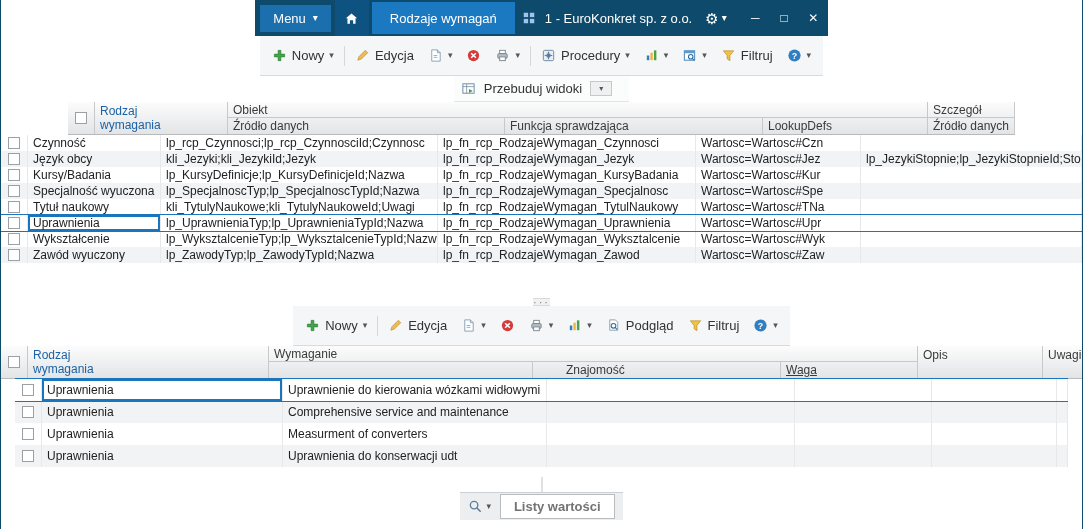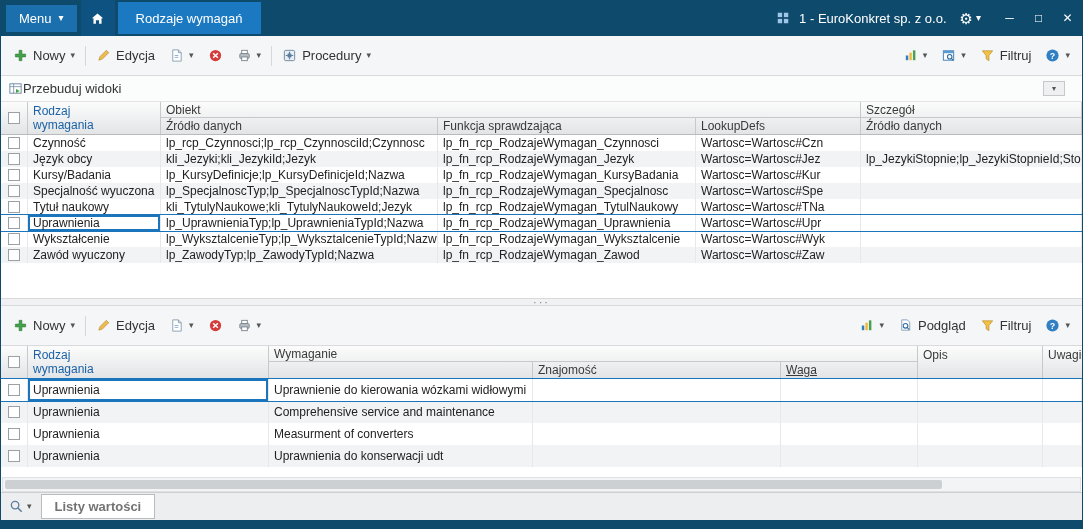--- a/index.html
+++ b/index.html
@@ -1,60 +1,60 @@
 <!DOCTYPE html>
 <html><head>
 <meta charset="utf-8">
 <style>
   * { box-sizing: border-box; margin: 0; padding: 0; }
   html,body { background:#9aa0a6; }
   .window{
     width:1083px;height:529px;display:flex;flex-direction:column;overflow:hidden;
     background:#fff;font-family:"Liberation Sans","DejaVu Sans",sans-serif;font-size:13px;
-    border-left:1px solid #0e4a6c;border-right:1px solid #0e4a6c;
+    border-left:1px solid #0e4a6c;border-right:1px solid #0e4a6c;align-items:center;
   }
   
   .titlebar{flex:0 0 36px;background:#0e4a6c;display:flex;align-items:center;color:#fff;}
   .menu-btn{margin-left:5px;background:#1c6fad;height:27px;padding:0 13px;display:flex;align-items:center;gap:7px;font-size:13px;cursor:default;}
   .home-btn{width:34px;height:36px;margin-left:4px;background:#0d5280;display:flex;align-items:center;justify-content:center;}
   .title-tab{height:32px;background:#1b79c2;padding:0 18px;display:flex;align-items:center;margin-left:3px;}
   .tb-flex{flex:1;}
   .apps-btn{width:28px;height:36px;display:flex;align-items:center;justify-content:center;}
   .company{margin:0 9px 0 2px;font-size:13px;white-space:nowrap;}
   .gear-btn{display:flex;align-items:center;gap:3px;margin:0 14px 0 4px;}
   .gear-glyph{font-size:15px;line-height:1;}
   .winctl{width:29px;height:36px;display:flex;align-items:center;justify-content:center;font-size:12px;}
   .chev{font-size:9px;color:#555;line-height:1;}
   .chev.white{color:#fff;font-size:10px;}
   
   .toolbar{flex:0 0 34px;background:#f5f6f7;border-bottom:1px solid #d8dadb;display:flex;align-items:center;padding:8px 5px;}
   .tb-btn{display:flex;align-items:center;gap:5px;padding:4px 7px;color:#333;white-space:nowrap;border-radius:2px;}
   .tb-sep{width:1px;height:20px;background:#d5d7d9;margin:0 3px;}
   .tb-spacer{flex:1;}
   
-  .views-row{flex:0 0 26px;background:#fbfcfc;border-bottom:1px solid #e2e4e5;display:flex;align-items:center;gap:0;padding:0 7px;color:#333;}
+  .views-row{flex:0 0 26px;background:#fbfcfc;border-bottom:1px solid #e2e4e5;display:flex;align-items:center;gap:8px;padding:0 7px;color:#333;}
   .mini-drop{margin-left:auto;margin-right:10px;border:1px solid #c6c8ca;background:#eef0f1;padding:0 8px;height:15px;display:flex;align-items:center;}
   .mini-drop .chev{font-size:8px;}
   
   .ghead{background:linear-gradient(#fcfcfc,#e2e4e6);border-bottom:1px solid #b8babc;display:grid;grid-template-rows:16px 16px;font-size:12px;color:#3a3a3a;flex:0 0 33px;}
   .gt-cols{grid-template-columns:27px 133px 277px 258px 165px 1fr;}
   .gb-cols{grid-template-columns:27px 241px 264px 248px 137px 125px 1fr;}
   .hc{border-right:1px solid #c6c8ca;display:flex;align-items:center;padding:0 5px;overflow:hidden;white-space:nowrap;}
   .hband{border-bottom:1px solid #c6c8ca;}
   .h-chk{grid-row:1/3;grid-column:1;justify-content:center;}
   .h-rodzaj{grid-row:1/3;grid-column:2;flex-direction:column;align-items:flex-start;justify-content:center;color:#1b62a6;line-height:14px;}
   .gt-b-obiekt{grid-row:1;grid-column:3/6;}
   .gt-b-szczegol{grid-row:1;grid-column:6;}
   .gt-s1{grid-row:2;grid-column:3;}
   .gt-s2{grid-row:2;grid-column:4;}
   .gt-s3{grid-row:2;grid-column:5;}
   .gt-s4{grid-row:2;grid-column:6;}
   .gb-b-wym{grid-row:1;grid-column:3/6;}
   .gb-s-blank{grid-row:2;grid-column:3;}
-  .gb-s-znaj{grid-row:2;grid-column:4;}
+  .gb-s-znaj{grid-row:2;grid-column:4;margin-left:28px;}
   .gb-s-waga{grid-row:2;grid-column:5;text-decoration:underline;}
   .gb-opis{grid-row:1/3;grid-column:6;align-items:flex-start;padding-top:2px;}
   .gb-uwagi{grid-row:1/3;grid-column:7;align-items:flex-start;padding-top:2px;justify-content:space-between;border-right:none;}
   .collapse-arrow{color:#1b75bc;font-weight:bold;font-size:13px;line-height:12px;padding-right:2px;}
   .gbody{flex:0 0 auto;background:#fff;}
   .grow{display:grid;height:16px;align-items:stretch;font-size:12px;color:#222;background:#fff;}
   .grow.gb{height:22px;}
   .cell{padding:0 5px;border-right:1px solid #e6e8e9;overflow:hidden;white-space:nowrap;display:flex;align-items:center;}
   .chkc{justify-content:center;padding:0;}
   .alt{background:#f1f3f5;}
@@ -259,21 +259,21 @@
       <div class="cell">lp_SpecjalnoscTyp;lp_SpecjalnoscTypId;Nazwa</div>
       <div class="cell">lp_fn_rcp_RodzajeWymagan_Specjalnosc</div>
       <div class="cell">Wartosc=Wartosc#Spe</div>
       <div class="cell"></div>
     </div>
     <div class="grow gt-cols">
       <div class="cell chkc">
           <span class="cbx"></span>
         </div>
       <div class="cell fcell">Tytuł naukowy</div>
-      <div class="cell">kli_TytulyNaukowe;kli_TytulyNaukoweId;Jezyk</div>
+      <div class="cell">kli_TytulyNaukowe;kli_TytulyNaukoweId;Uwagi</div>
       <div class="cell">lp_fn_rcp_RodzajeWymagan_TytulNaukowy</div>
       <div class="cell">Wartosc=Wartosc#TNa</div>
       <div class="cell"></div>
     </div>
     <div class="grow gt-cols sel">
       <div class="cell chkc">
           <span class="cbx"></span>
         </div>
       <div class="cell fcell">Uprawnienia</div>
       <div class="cell">lp_UprawnieniaTyp;lp_UprawnieniaTypId;Nazwa</div>

